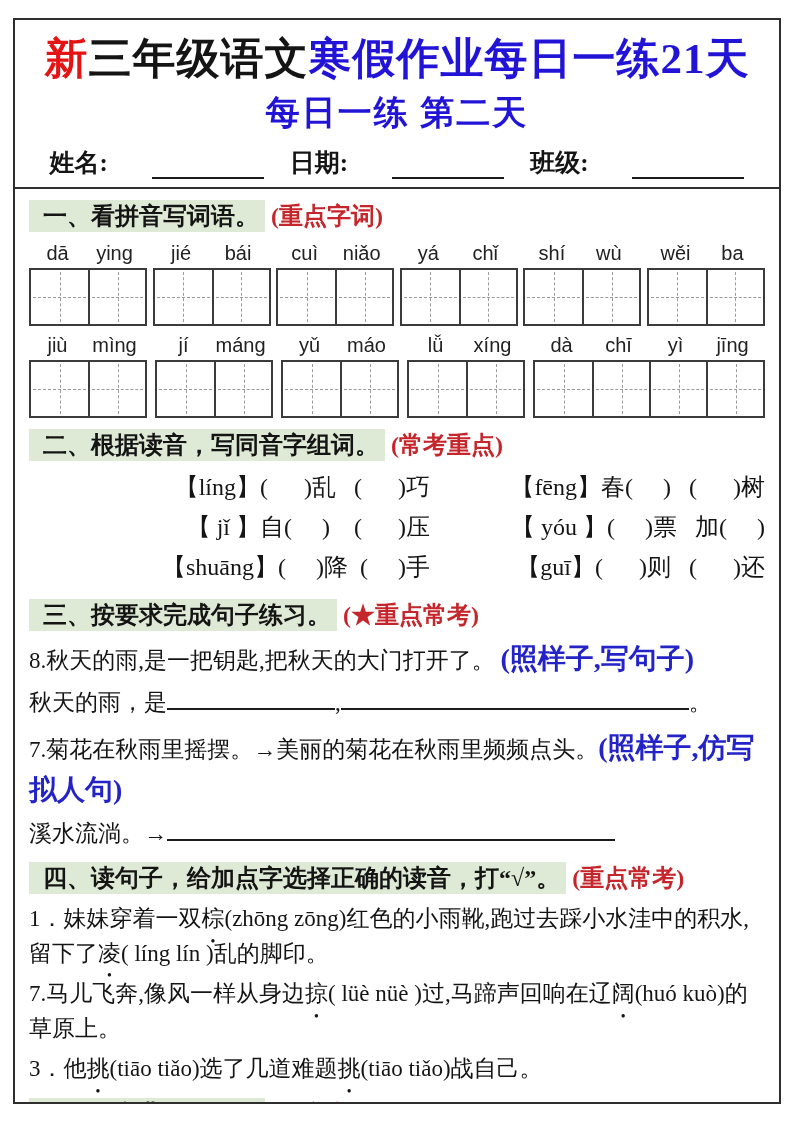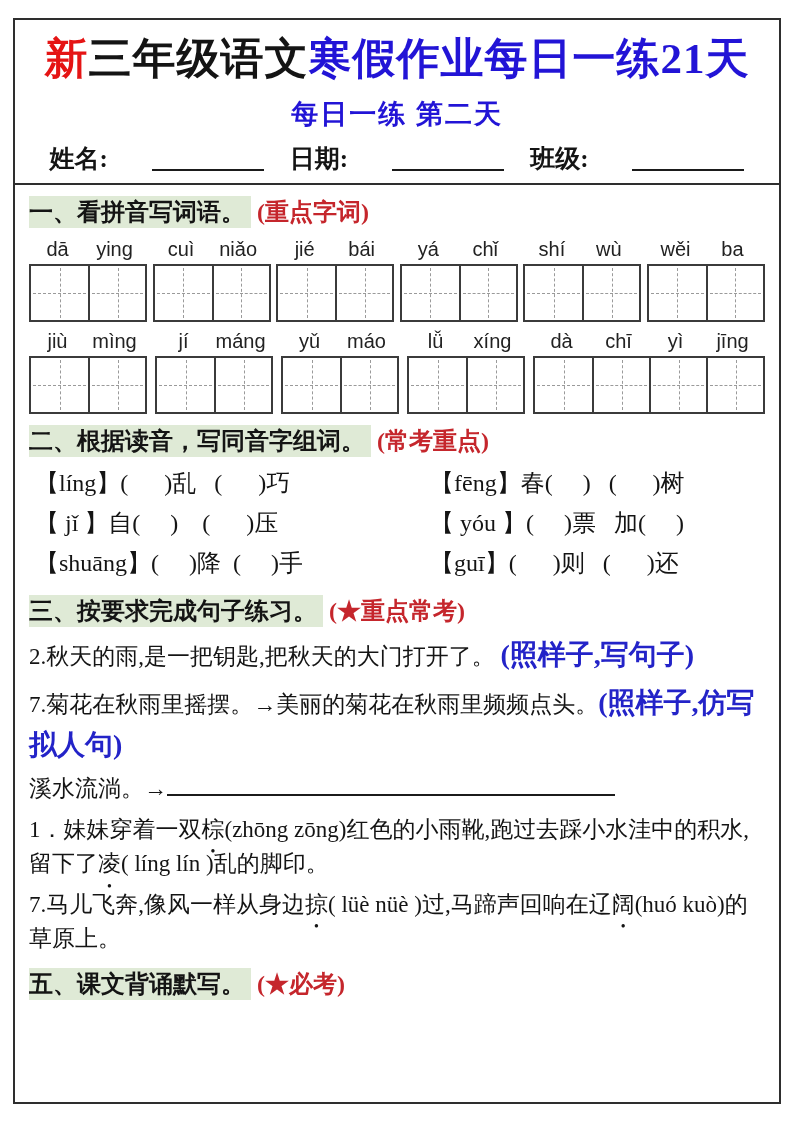--- a/index.html
+++ b/index.html
@@ -6,53 +6,53 @@
   html,body { width:793px; height:1122px; background:#ffffff; overflow:hidden;
     font-family:"Liberation Serif","DejaVu Serif",serif; color:#141414; }
   .sheet { position:absolute; left:13px; top:18px; width:768px; height:1086px;
     border:2px solid #2e2e2e; padding:0 14px; overflow:hidden; background:#fff; }
 
   
   .title { text-align:center; font-size:43px; font-weight:bold; margin-top:10px;
     letter-spacing:1px; white-space:nowrap; }
   .title .red  { color:var(--title-red); }
   .title .blue { color:var(--title-blue); }
-  .subtitle { text-align:center; font-size:27px; font-weight:bold; color:var(--title-blue);
-    margin-top:8px; letter-spacing:2px; }
+  .subtitle { text-align:center; font-size:34px; font-weight:bold; color:var(--title-blue);
+    margin-top:2px; letter-spacing:2px; }
   .name-row { display:flex; justify-content:center; gap:26px; font-size:25px;
     font-weight:bold; margin-top:10px; margin-bottom:8px; }
-  .name-row .pair { display:flex; align-items:center;gap:44px; }
+  .name-row .pair { display:flex; align-items:flex-end;gap:44px; }
   .hr { border-top:2px solid #2e2e2e; margin:0 -14px; }
 
   
   .blank { display:inline-block; border-bottom:2px solid #1b1b1b; height:1.0em;
     vertical-align:baseline; }
   .sec-head { font-size:24px; font-weight:bold; margin-top:10px; line-height:1.45; }
-  .sec-head .hl { background:var(--hl-green); padding:3px 6px 3px 0; }
+  .sec-head .hl { background:var(--hl-green); padding:3px 6px 3px 14px; }
   .tag-red  { color:var(--tag-red); font-weight:bold; }
   .tag-blue { color:var(--tag-blue); font-size:28px; font-weight:bold; }
 
   
   .pin-row { display:flex; justify-content:space-between; margin-top:8px; }
   .pgroup { display:flex; flex-direction:column; }
   .pyline { display:flex; font-family:"Liberation Sans","DejaVu Sans",sans-serif;
     font-size:20px; color:#222; margin-bottom:3px; }
   .pyline span { width:57px; text-align:center; }
   .bline { display:flex; border:2px solid #3b3b3b; }
   .cell { width:57px; height:54px; position:relative; }
   .cell + .cell { border-left:2px solid #3b3b3b; }
   .cell::before { content:""; position:absolute; left:2px; right:2px; top:50%;
     border-top:1.5px dashed #9a9a9a; }
   .cell::after  { content:""; position:absolute; top:2px; bottom:2px; left:50%;
     border-left:1.5px dashed #9a9a9a; }
 
   
   .s2grid { display:grid; grid-template-columns: 395px 1fr; font-size:24px;
     line-height:1.68; margin-top:4px; padding-left:6px; }
-  .s2grid div { white-space:pre; }
+  .s2grid div { white-space:pre;text-align:right; }
 
   
   .bodyline { font-size:23px; line-height:1.5; margin-top:6px; }
   .dotch { position:relative; display:inline-block; }
   .dotch::after { content:"●"; position:absolute; left:50%; bottom:-10px;
     transform:translateX(-50%); font-size:8px; color:#141414; }
 </style>
 </head>
 <body>
 
@@ -90,32 +90,32 @@
             <span>dā</span>
             <span>ying</span>
           </div>
           <div class="bline">
             <div class="cell"></div>
             <div class="cell"></div>
           </div>
         </div>
         <div class="pgroup">
           <div class="pyline">
+            <span>jié</span>
+            <span>bái</span>
+          </div>
+          <div class="bline">
+            <div class="cell"></div>
+            <div class="cell"></div>
+          </div>
+        </div>
+        <div class="pgroup">
+          <div class="pyline">
             <span>cuì</span>
             <span>niǎo</span>
-          </div>
-          <div class="bline">
-            <div class="cell"></div>
-            <div class="cell"></div>
-          </div>
-        </div>
-        <div class="pgroup">
-          <div class="pyline">
-            <span>jié</span>
-            <span>bái</span>
           </div>
           <div class="bline">
             <div class="cell"></div>
             <div class="cell"></div>
           </div>
         </div>
         <div class="pgroup">
           <div class="pyline">
             <span>yá</span>
             <span>chǐ</span>
@@ -215,33 +215,41 @@
     <div>【 yóu 】(     )票   加(     )</div>
     <div>【shuāng】(     )降  (     )手</div>
     <div>【guī】(      )则   (      )还</div>
   </div>
 
   <div class="sec-head">
     <span class="hl">三、按要求完成句子练习。</span>
     <span class="tag-red">(★重点常考)</span>
   </div>
   <div class="bodyline">
-    <span>2.秋天的雨,是一把钥匙,把秋天的大门打开了。</span>
+    <span>8.秋天的雨,是一把钥匙,把秋天的大门打开了。</span>
     <span class="tag-blue">(照样子,写句子)</span>
   </div>
   <div class="bodyline">
+    <span>秋天的雨，是</span><span class="blank" style="width:168px"></span><span>,</span><span class="blank" style="width:348px"></span><span>。</span>
+  </div>
+  <div class="bodyline">
     <span>7.菊花在秋雨里摇摆。→美丽的菊花在秋雨里频频点头。</span><span class="tag-blue">(照样子,仿写拟人句)</span>
   </div>
   <div class="bodyline">
     <span>溪水流淌。→</span><span class="blank" style="width:448px"></span>
   </div>
 
+  <div class="sec-head">
+    <span class="hl">四、读句子，给加点字选择正确的读音，打“√”。</span>
+    <span class="tag-red">(重点常考)</span>
+  </div>
   <div id="s4-lines">
       <div class="bodyline"><span>1．妹妹穿着一双</span><span class="dotch">棕</span><span>(zhōng  zōng)红色的小雨靴,跑过去踩小水洼中的积水,留下了</span><span class="dotch">凌</span><span>( líng  lín )乱的脚印。</span></div>
       <div class="bodyline"><span>7.马儿飞奔,像风一样从身边</span><span class="dotch">掠</span><span>( lüè  nüè )过,马蹄声回响在辽</span><span class="dotch">阔</span><span>(huó  kuò)的草原上。</span></div>
+      <div class="bodyline"><span>3．他</span><span class="dotch">挑</span><span>(tiāo tiǎo)选了几道难题</span><span class="dotch">挑</span><span>(tiāo  tiǎo)战自己。</span></div>
     </div>
 
   <div class="sec-head">
     <span class="hl">五、课文背诵默写。</span>
     <span class="tag-red">(★必考)</span>
   </div>
 
 </div>
 
 </body></html>

